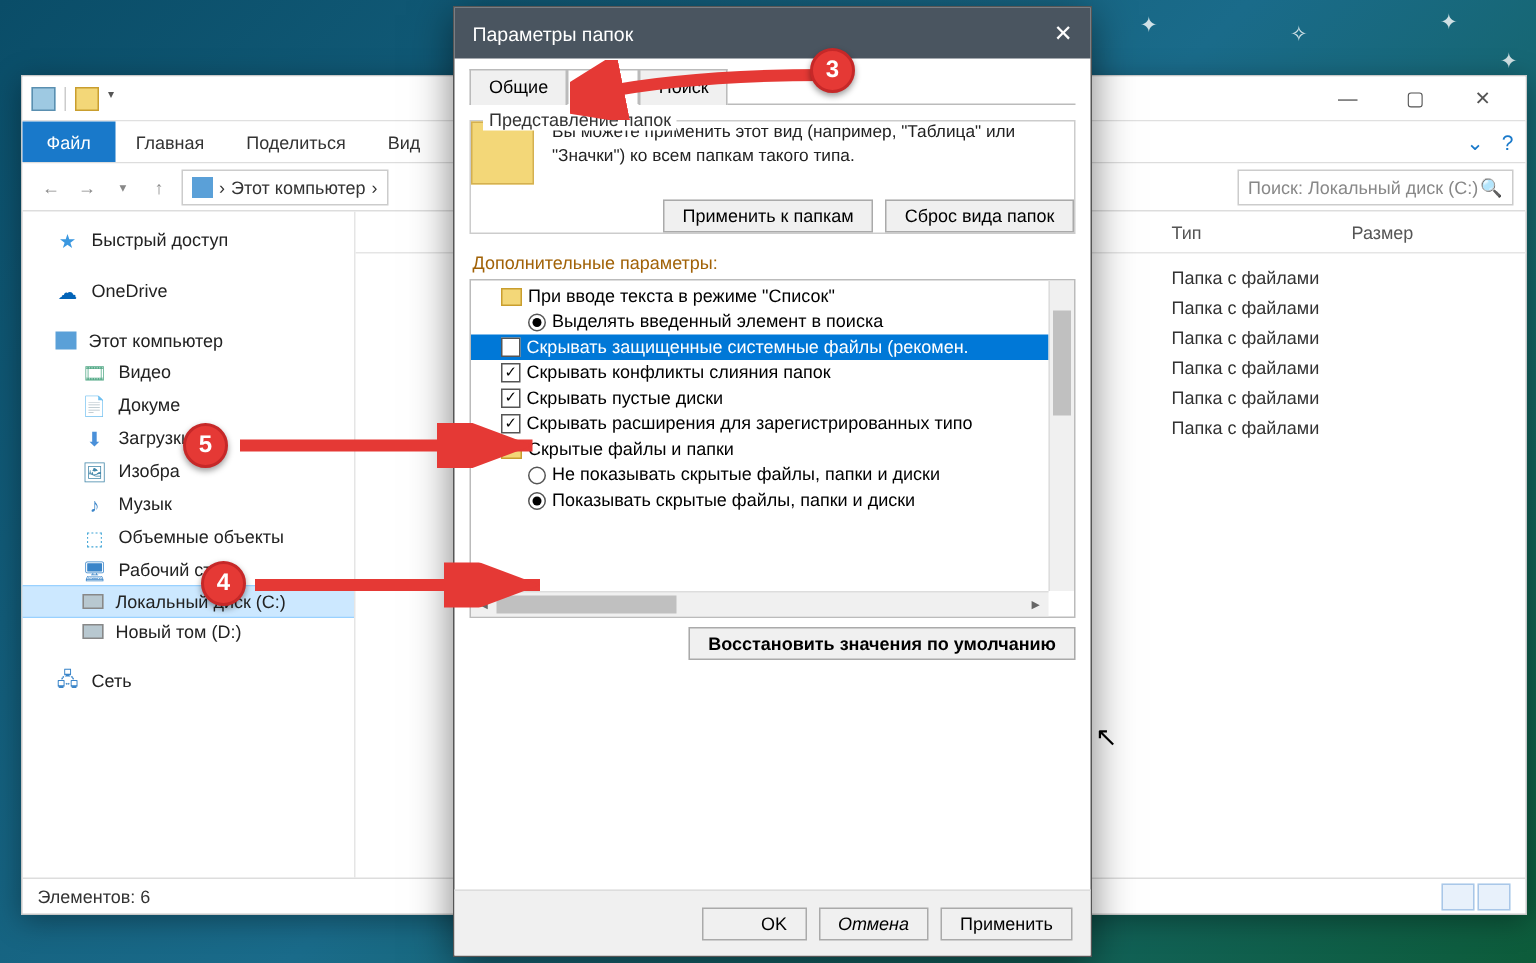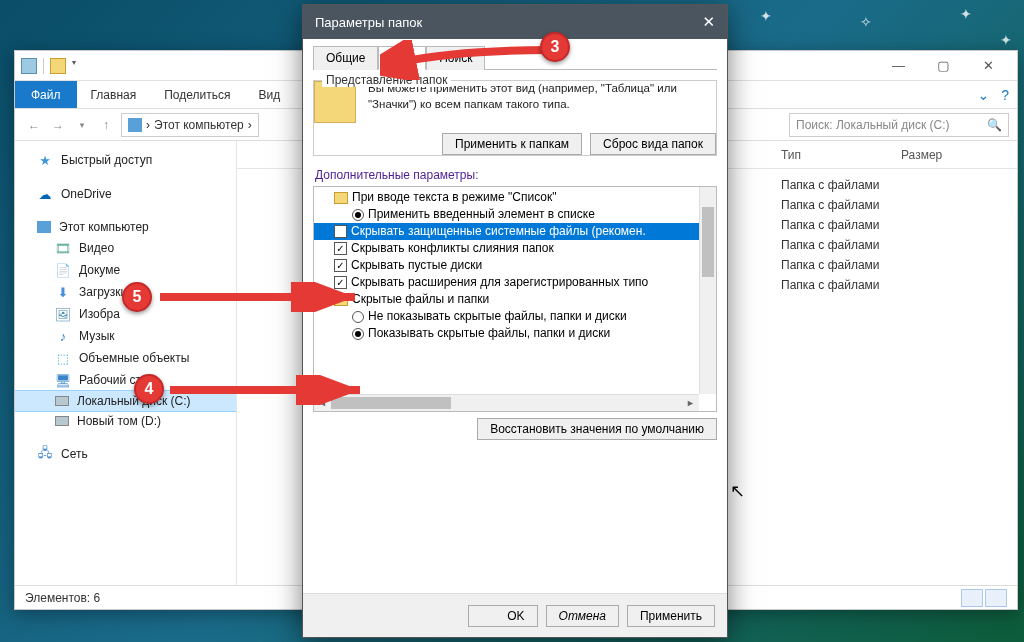--- a/index.html
+++ b/index.html
@@ -16,21 +16,21 @@
 
 .ribbon { height: 28px; background: #fff; border-bottom: 1px solid #ddd; display: flex; align-items: stretch; }
 .ribbon-file { background: #1979ca; color: #fff; padding: 0 16px; display: flex; align-items: center; font-size: 12px; }
 .ribbon-tab { padding: 0 14px; display: flex; align-items: center; font-size: 12px; color: #333; }
 .help-icon { margin-left: auto; margin-right: 8px; display: flex; align-items: center; color: #1979ca; font-size: 14px; }
 
 .nav-bar { height: 32px; background: #fff; border-bottom: 1px solid #ddd; display: flex; align-items: center; padding: 0 8px; gap: 4px; }
 .nav-arrows { display: flex; gap: 2px; }
 .nav-arrows div { width: 22px; height: 22px; display: flex; align-items: center; justify-content: center; color: #888; }
 .breadcrumb { flex: 0 0 auto; border: 1px solid #ccc; height: 24px; padding: 0 6px; display: flex; align-items: center; gap: 4px; color: #333; }
-.search-box { margin-left: auto; border: 1px solid #ccc; height: 24px; width: 220px; display: flex; align-items: center; padding: 0 6px; color: #888; position: relative;}
+.search-box { margin-left: auto; border: 1px solid #ccc; height: 24px; width: 184px; display: flex; align-items: center; padding: 0 6px; color: #888; position: relative;}
 .search-box .mag { position: absolute; right: 6px; color: #555;}
 .refresh-btn { border:1px solid #ccc; height:24px; width:24px; display:flex; align-items:center; justify-content:center; margin-left:4px; color:#555;}
 
 .explorer-body { display: flex; height: calc(100% - 30px - 28px - 32px - 24px); }
 .sidebar { width: 222px; border-right: 1px solid #e5e5e5; padding: 8px 0; overflow:hidden;}
 .side-group { margin-bottom: 12px; }
 .side-item { display: flex; align-items: center; gap: 8px; padding: 3px 10px 3px 22px; color: #222; font-size: 12px; white-space: nowrap;}
 .side-item.child { padding-left: 40px; }
 .side-item.active { background: #cce8ff; outline:1px solid #99d1ff;}
 .side-icon { width: 16px; height: 16px; flex-shrink: 0; display:inline-flex; align-items:center; justify-content:center; font-size:13px;}
@@ -55,39 +55,39 @@
 .tab.active { background: #fff; border-bottom: 1px solid #fff; z-index:2;}
 
 .groupbox { border: 1px solid #ccc; margin-top: 10px; position:relative;}
 .groupbox-title { position: absolute; top: -8px; left: 8px; background: #fff; padding: 0 4px; font-size: 12px; color: #333; }
 .folder-view { display: flex; gap: 12px; align-items: flex-start; }
 .folder-icon-big { width: 42px; height: 42px; background: #f3d778; border: 1px solid #d4b050; flex-shrink:0;}
 .folder-desc { font-size: 11.5px; color: #222; line-height: 1.35; }
 .folder-btns { display: flex; gap: 8px; margin-top: 10px; justify-content: flex-end; }
 .btn { border: 1px solid #aaa; background: #f0f0f0; padding: 3px 12px; font-size: 12px; cursor: default; }
 
-.adv-label { font-size: 12px; margin: 12px 0 4px 2px; color: #4c1d95;}
+.adv-label { font-size: 12px; margin: 12px 0 4px 2px; color: #a16207;}
 .tree { border: 1px solid #bbb; height: 226px; overflow: hidden; position: relative; background:#fff;}
 .tree-inner { padding: 2px 0; }
 .tree-row { display: flex; align-items: center; gap: 4px; padding: 0 4px; font-size: 12px; color: #000; white-space: nowrap; line-height:17px; height:17px;}
 .tree-row.selected { background: #0078d7; color: #fff; }
 .indent1 { padding-left: 20px; }
 .indent2 { padding-left: 38px; }
 .chk { width: 13px; height: 13px; border: 1px solid #555; display: inline-flex; align-items:center; justify-content:center; font-size:10px; flex-shrink:0; background:#fff; color:#000;}
 .radio { width: 12px; height: 12px; border: 1px solid #555; border-radius: 50%; display: inline-flex; align-items:center; justify-content:center; flex-shrink:0; background:#fff;}
 .radio.on::after { content:""; width:6px; height:6px; background:#000; border-radius:50%;}
 .folder-mini { width:14px; height:12px; background:#f3d778; border:1px solid #c99e2e; flex-shrink:0;}
 .tree-scroll { position:absolute; right:0; top:0; bottom:17px; width:17px; background:#f0f0f0; border-left:1px solid #ddd;}
 .tree-scroll-thumb { position:absolute; top:20px; left:2px; right:2px; height:70px; background:#c0c0c0;}
 .tree-hscroll { position:absolute; left:0; right:17px; bottom:0; height:17px; background:#f0f0f0; border-top:1px solid #ddd; display:flex;}
 .hscroll-arrow { width:17px; display:flex; align-items:center; justify-content:center; color:#666; font-size:9px;}
 .hscroll-track { flex:1; position:relative;}
 .hscroll-thumb{ position:absolute; left:0; top:2px; bottom:2px; width:120px; background:#c0c0c0;}
 
-.restore-row { text-align: right; margin-top: 10px; }
+.restore-row { text-align: right; margin-top: 10px; font-weight: bold; }
 .dlg-footer { position:absolute; bottom:0; left:0; right:0; height: 44px; background: #f0f0f0; border-top: 1px solid #ddd; display: flex; align-items: center; justify-content: flex-end; gap: 8px; padding: 0 12px; }
 
 
 .pin { position: absolute; width: 30px; height: 30px; background: #e53935; border-radius: 50%; color: #fff; font-size: 16px; font-weight: bold; display: flex; align-items: center; justify-content: center; border: 2px solid #c62828; z-index: 50; box-shadow: 0 2px 4px rgba(0,0,0,0.4);}
 .arrow-svg { position: absolute; z-index: 49; pointer-events:none;}
 .cursor { position:absolute; font-size:18px; color:#000; z-index:60;}
 </style>
 </head>
 <body>
 
@@ -257,21 +257,21 @@
     <div class="adv-label">Дополнительные параметры:</div>
 
     <div class="tree">
       <div class="tree-inner">
         <div class="tree-row indent1">
             <span class="folder-mini"></span>
             <span>При вводе текста в режиме "Список"</span>
           </div>
         <div class="tree-row indent2">
             <span class="radio on"></span>
-            <span>Применить введенный элемент в списке</span>
+            <span>Выделять введенный элемент в поиска</span>
           </div>
         <div class="tree-row indent1 selected">
             <span class="chk"></span>
             <span>Скрывать защищенные системные файлы (рекомен.</span>
           </div>
         <div class="tree-row indent1">
             <span class="chk">✓</span>
             <span>Скрывать конфликты слияния папок</span>
           </div>
         <div class="tree-row indent1">

